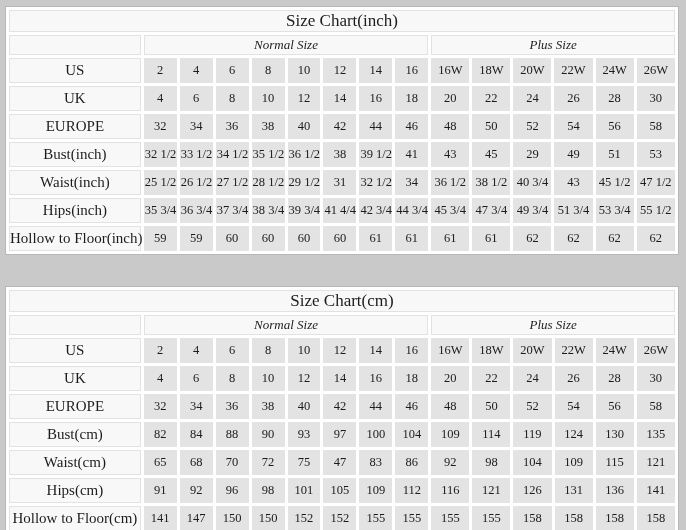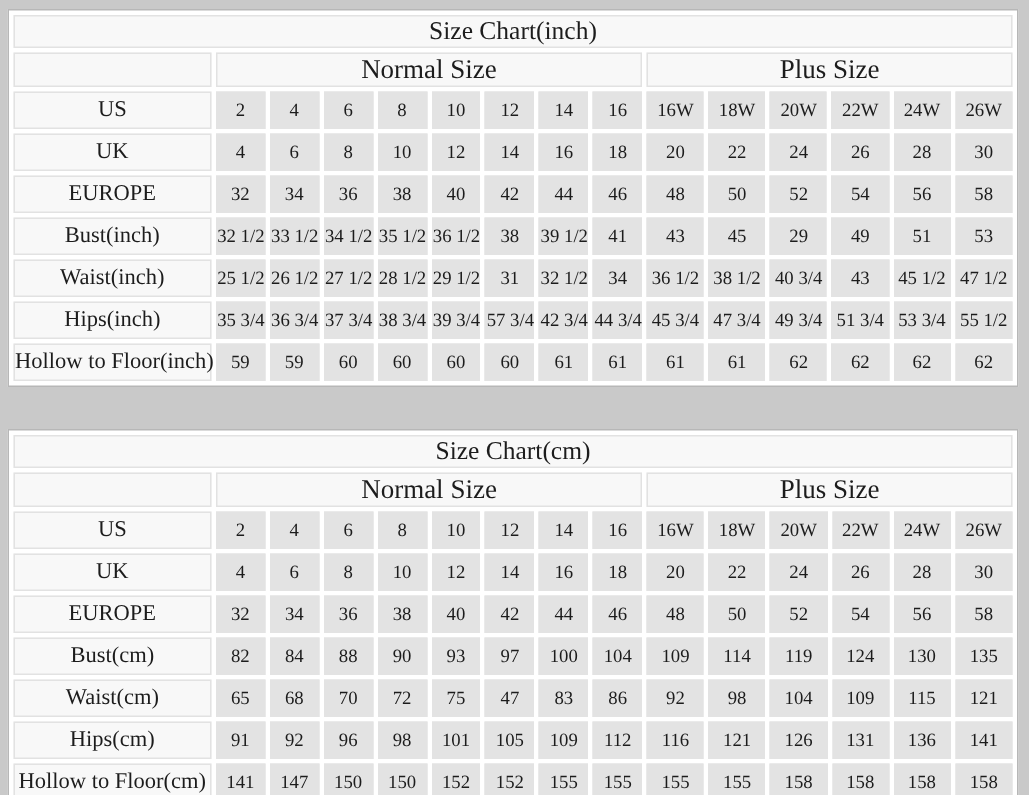--- a/index.html
+++ b/index.html
@@ -49,21 +49,21 @@
     background: #f8f8f8;
     border: 1px solid #e2e2e2;
   }
   
   td.cell-data {
     background: #e3e3e3;
     border: 1px solid #e3e3e3;
     font-size: 12.5px;
   }
   tr.row-title td  { height: 18px; font-size: 17px; }
-  tr.row-groups td { height: 18px; font-size: 18px; }
+  tr.row-groups td { height: 18px; font-size: 13px; font-style: italic; }
   tr.row-data td   { height: 23px; }
   td.row-label     { font-size: 15px; }
 </style>
 </head>
 <body>
 
 <div class="page">
   <section class="panel panel-inch">
     <table class="size-table">
         <colgroup>
@@ -177,21 +177,21 @@
             <td class="cell-data">45 1/2</td>
             <td class="cell-data">47 1/2</td>
           </tr>
           <tr class="row-data">
             <td class="cell-light row-label">Hips(inch)</td>
             <td class="cell-data">35 3/4</td>
             <td class="cell-data">36 3/4</td>
             <td class="cell-data">37 3/4</td>
             <td class="cell-data">38 3/4</td>
             <td class="cell-data">39 3/4</td>
-            <td class="cell-data">57 3/4</td>
+            <td class="cell-data">41 4/4</td>
             <td class="cell-data">42 3/4</td>
             <td class="cell-data">44 3/4</td>
             <td class="cell-data">45 3/4</td>
             <td class="cell-data">47 3/4</td>
             <td class="cell-data">49 3/4</td>
             <td class="cell-data">51 3/4</td>
             <td class="cell-data">53 3/4</td>
             <td class="cell-data">55 1/2</td>
           </tr>
           <tr class="row-data">

